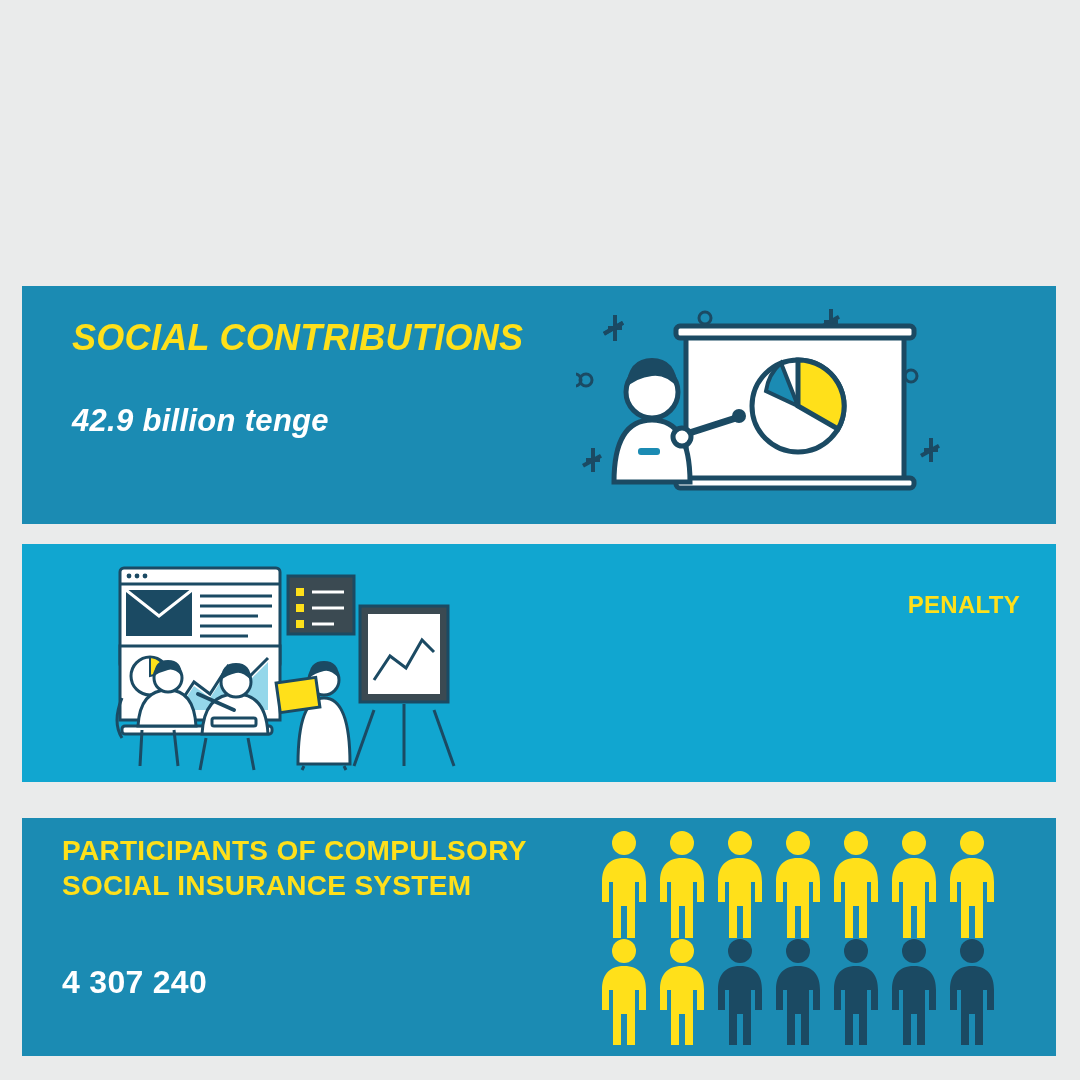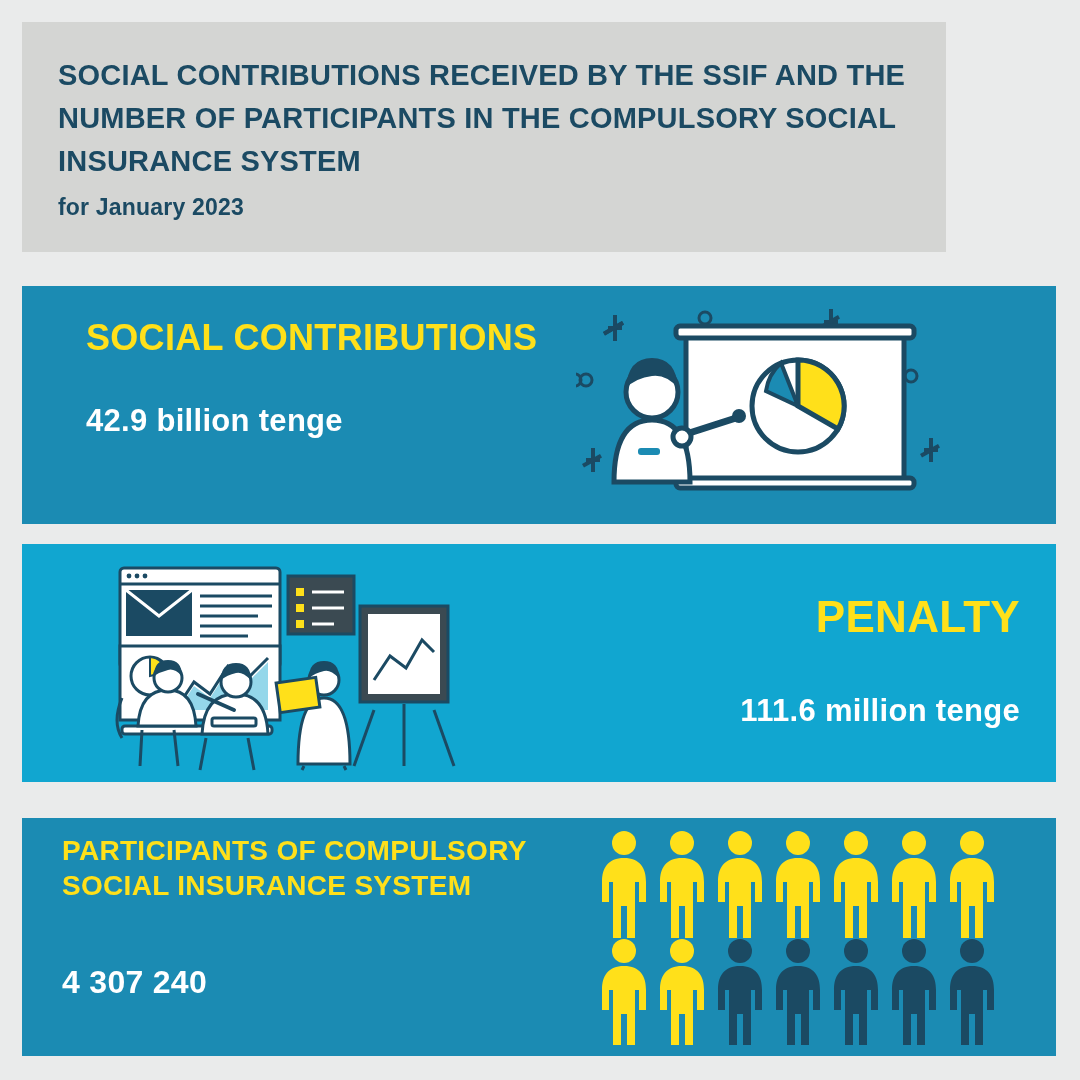--- a/index.html
+++ b/index.html
@@ -84,36 +84,37 @@
   }
   .value-white {
     color: #ffffff;
     font-weight: bold;
     letter-spacing: 0.3px;
   }
 
   
   .b1-text {
     position: absolute;
-    left: 64px;
+    left: 50px;
     top: 30px;
     width: 480px;
+    font-style: italic;
   }
   .b1-label { font-size: 36px; }
   .b1-value { font-size: 31px; margin-top: 42px; }
 
   
   .b2-text {
     position: absolute;
     right: 36px;
     top: 46px;
     width: 520px;
     text-align: right;
   }
-  .b2-label { font-size: 44px; }
+  .b2-label { font-size: 24px; }
   .b2-value { font-size: 31px; margin-top: 48px; }
 
   
   .b3-text {
     position: absolute;
     left: 40px;
     top: 16px;
     width: 540px;
   }
   .b3-label { font-size: 28px; }
@@ -125,24 +126,20 @@
   }
   .illus-1 { right: 60px; top: 10px; width: 420px; height: 220px; }
   .illus-2 { left: 60px; top: 14px; width: 400px; height: 220px; }
   .illus-3 { right: 34px; top: 12px; width: 420px; height: 215px; }
 </style>
 </head>
 <body>
 
 <div class="page">
 
-  <div class="header">
-    <div class="header-title">SOCIAL CONTRIBUTIONS RECEIVED BY THE SSIF AND THE NUMBER OF PARTICIPANTS IN THE COMPULSORY SOCIAL INSURANCE SYSTEM</div>
-    <div class="header-sub">for January 2023</div>
-  </div>
 
   <div class="band band-1">
     <div class="b1-text">
       <div class="label-yellow b1-label">SOCIAL CONTRIBUTIONS</div>
       <div class="value-white b1-value">42.9 billion tenge</div>
     </div>
 
     <div class="illus illus-1">
       <svg viewBox="0 0 420 220" width="420" height="220">
 
@@ -180,21 +177,20 @@
         <path d="M104 140 L160 122" stroke="#1b4a63" stroke-width="7" stroke-linecap="round" fill="none"></path>
         <circle cx="106" cy="141" r="9" fill="#ffffff" stroke="#1b4a63" stroke-width="5"></circle>
         <circle cx="163" cy="120" r="7" fill="#1b4a63"></circle>
       </svg>
     </div>
   </div>
 
   <div class="band band-2">
     <div class="b2-text">
       <div class="label-yellow b2-label">PENALTY</div>
-      <div class="value-white b2-value">111.6 million tenge</div>
     </div>
 
     <div class="illus illus-2">
       <svg viewBox="0 0 400 220" width="400" height="220">
 
         <rect x="38" y="10" width="160" height="100" rx="4" fill="#ffffff" stroke="#1b4a63" stroke-width="3"></rect>
         <line x1="38" y1="26" x2="198" y2="26" stroke="#1b4a63" stroke-width="3"></line>
         <circle cx="47" cy="18" r="2.4" fill="#1b4a63"></circle>
         <circle cx="55" cy="18" r="2.4" fill="#1b4a63"></circle>
         <circle cx="63" cy="18" r="2.4" fill="#1b4a63"></circle>

